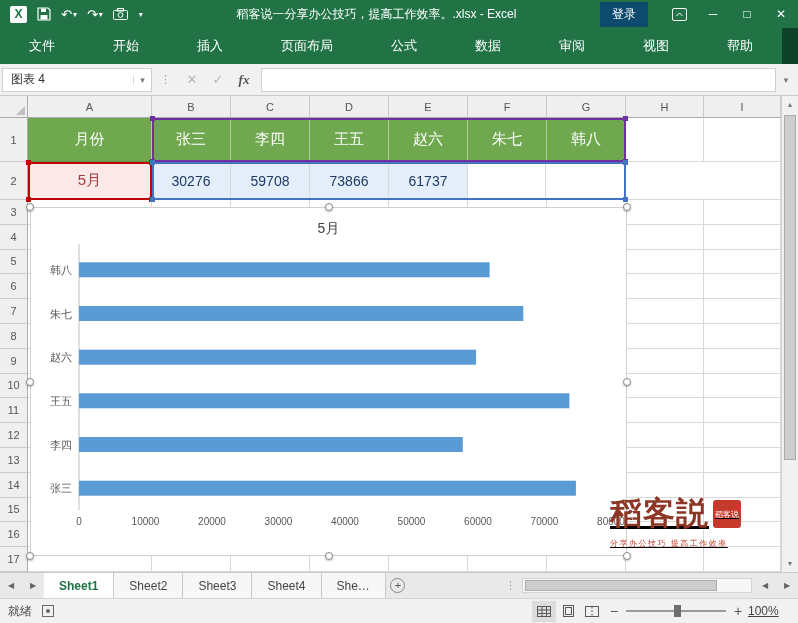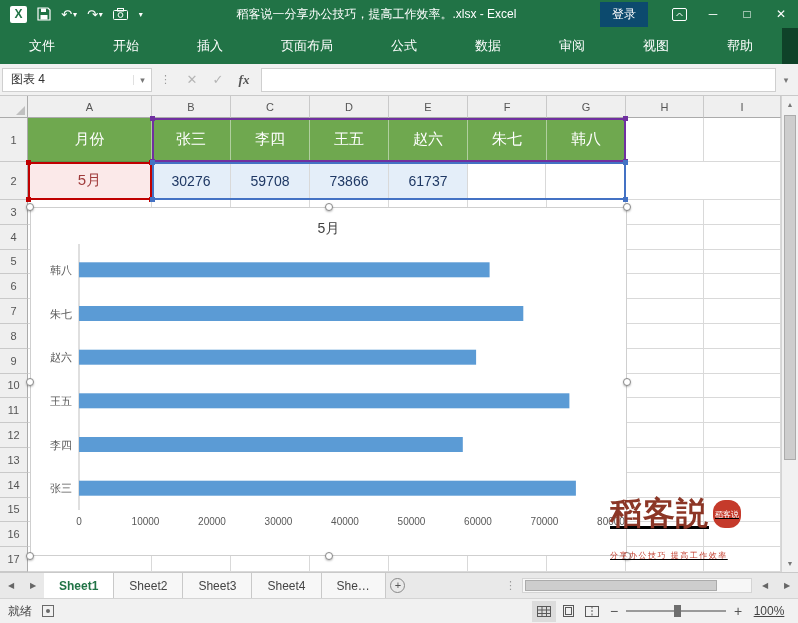--- a/index.html
+++ b/index.html
@@ -72,22 +72,22 @@
   .tick-lab { font-size:10px; fill:#595959; font-family:"Liberation Sans",sans-serif; }
   .chnd { position:absolute; width:8px; height:8px; border-radius:50%; background:#fff; border:1px solid #8a8a8a; box-shadow:0 1px 2px rgba(0,0,0,.25); z-index:6; }
   .chnd.tl{left:-5px;top:-5px} .chnd.tm{left:calc(50% - 4px);top:-5px} .chnd.tr{right:-5px;top:-5px}
   .chnd.ml{left:-5px;top:calc(50% - 4px)} .chnd.mr{right:-5px;top:calc(50% - 4px)}
   .chnd.bl{left:-5px;bottom:-5px} .chnd.bm{left:calc(50% - 4px);bottom:-5px} .chnd.br{right:-5px;bottom:-5px}
 
   
   .watermark { position:absolute; left:610px; top:396px; width:170px; z-index:7; text-align:left;text-decoration:underline; }
   .wm-row { display:flex; align-items:center; gap:4px; }
   .wm-text { font-size:32px; font-weight:bold; color:#8c3626; letter-spacing:1px; font-family:"Liberation Serif","DejaVu Serif",serif; }
-  .wm-seal { width:28px; height:28px; background:#c53a2b; color:#fff; font-size:8px; line-height:9px; display:flex; align-items:center; justify-content:center; text-align:center; border-radius:12px; padding:2px; }
-  .wm-caption { font-size:8px; color:#c23b2b; letter-spacing:1.5px; margin-top:14px; white-space:nowrap; }
+  .wm-seal { width:28px; height:28px; background:#c53a2b; color:#fff; font-size:8px; line-height:9px; display:flex; align-items:center; justify-content:center; text-align:center; border-radius:3px; padding:2px; }
+  .wm-caption { font-size:8px; color:#c23b2b; letter-spacing:1.5px; margin-top:2px; white-space:nowrap; }
 
   
   .vscroll { width:17px; background:#f1f1f1; border-left:1px solid #d4d4d4; display:flex; flex-direction:column; }
   .sbtn { height:17px; display:flex; align-items:center; justify-content:center; font-size:7px; color:#777; cursor:pointer; }
   .vtrack { flex:1; position:relative; }
   .vthumb { position:absolute; left:2px; right:2px; top:2px; height:78%; background:#cdcdcd; border:1px solid #ababab; }
 
   
   .tabbar { height:26px; background:#e9e9e9; border-top:1px solid #c9c9c9; display:flex; align-items:stretch; font-size:12px; color:#444; flex:0 0 auto; }
   .tnav { width:22px; display:flex; align-items:center; justify-content:center; font-size:8px; color:#666; cursor:pointer; }
@@ -104,21 +104,21 @@
   .statusbar { height:25px; background:#f1f1f1; border-top:1px solid #d4d4d4; display:flex; align-items:center; font-size:12px; color:#444; padding:0 8px; flex:0 0 auto; }
   .ready { margin-right:10px; }
   .macro-icon { display:flex; align-items:center; }
   .sspacer { flex:1; }
   .viewbtn { width:24px; height:21px; display:flex; align-items:center; justify-content:center; cursor:pointer; }
   .viewbtn.active { background:#dcdcdc; }
   .zoomout,.zoomin { width:20px; text-align:center; font-size:14px; color:#555; cursor:pointer; }
   .ztrack { width:100px; height:2px; background:#9a9a9a; position:relative; margin:0 2px; }
   .ztrack .notch { position:absolute; left:50%; top:-3px; width:1px; height:8px; background:#9a9a9a; }
   .zthumb { position:absolute; left:48px; top:-5px; width:7px; height:12px; background:#6e6e6e; cursor:pointer; }
-  .zoomlvl { width:42px; text-align:center; cursor:pointer;text-decoration:underline; }
+  .zoomlvl { width:42px; text-align:left; cursor:pointer;text-decoration:underline; }
 </style>
 </head>
 <body>
 
 <div class="app">
 
   <div class="titlebar">
     <div class="qat">
       <span class="app-icon">X</span>
       <span class="qat-btn">

